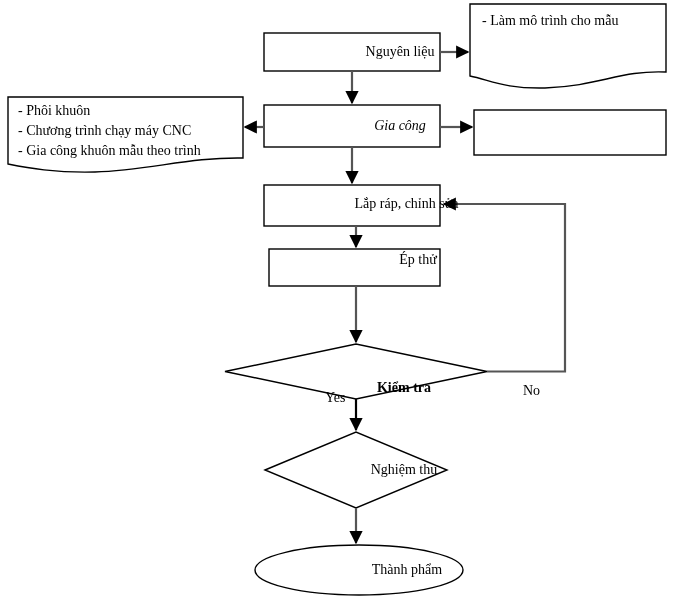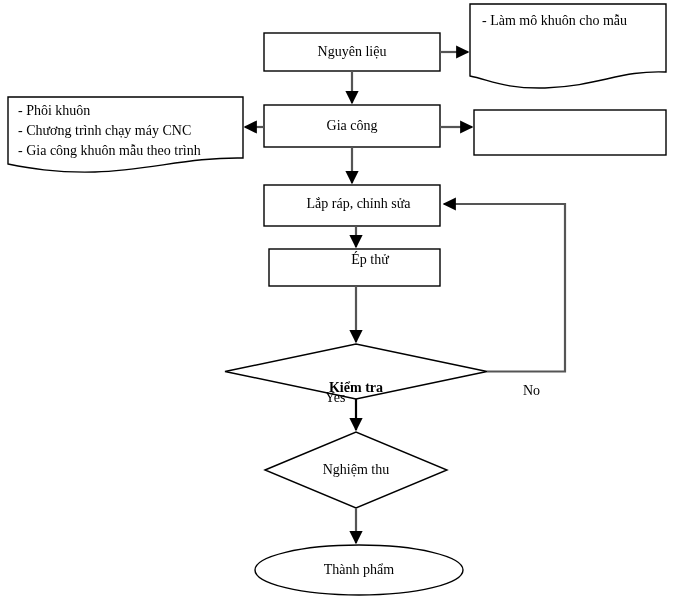--- a/index.html
+++ b/index.html
@@ -26,20 +26,21 @@
     position: absolute;
     color: #000000;
     font-family: "Liberation Serif", "DejaVu Serif", serif;
     font-size: 14px;
     line-height: 1.42;
     white-space: pre-line;
     pointer-events: none;
   }
   .centered {
     text-align: center;
+    padding-left: 48px;
   }
   .left-text {
     text-align: left;
   }
   .edge-label {
     position: absolute;
     color: #000000;
     font-family: "Liberation Serif", "DejaVu Serif", serif;
     font-size: 14px;
     margin-left: 15px;
@@ -93,23 +94,23 @@
 
     <path d="M 487 371.5 L 565 371.5 L 565 204 L 444 204" fill="none" stroke="#555555" stroke-width="2.2" marker-end="url(#arrow)"></path>
 
     <line x1="356" y1="399" x2="356" y2="430" stroke="#000000" stroke-width="2.2" marker-end="url(#arrow)"></line>
 
     <line x1="356" y1="508" x2="356" y2="543" stroke="#555555" stroke-width="2.2" marker-end="url(#arrow)"></line>
   </svg>
 
   <div class="node-label centered" style="left:264px; top:42px; width:176px;">Nguyên liệu</div>
 
-  <div class="node-label left-text" style="left:482px; top:11px; width:186px;">- Làm mô khuôn cho mẫu</div>
+  <div class="node-label left-text" style="left:482px; top:11px; width:186px;">- Làm mô trình cho mẫu</div>
 
-  <div class="node-label centered" style="left:264px; top:116px; width:176px;">Gia công</div>
+  <div class="node-label centered" style="left:264px; top:116px; width:176px;font-style:italic;">Gia công</div>
 
   <div class="node-label left-text" style="left:18px; top:101px; width:228px;">- Phôi khuôn
 - Chương trình chạy máy CNC
 - Gia công khuôn mẫu theo trình</div>
 
 
   <div class="node-label centered" style="left:264px; top:194px; width:189px;">Lắp ráp, chỉnh sửa</div>
 
   <div class="node-label centered" style="left:269px; top:250px; width:202px;">Ép thử</div>
 

